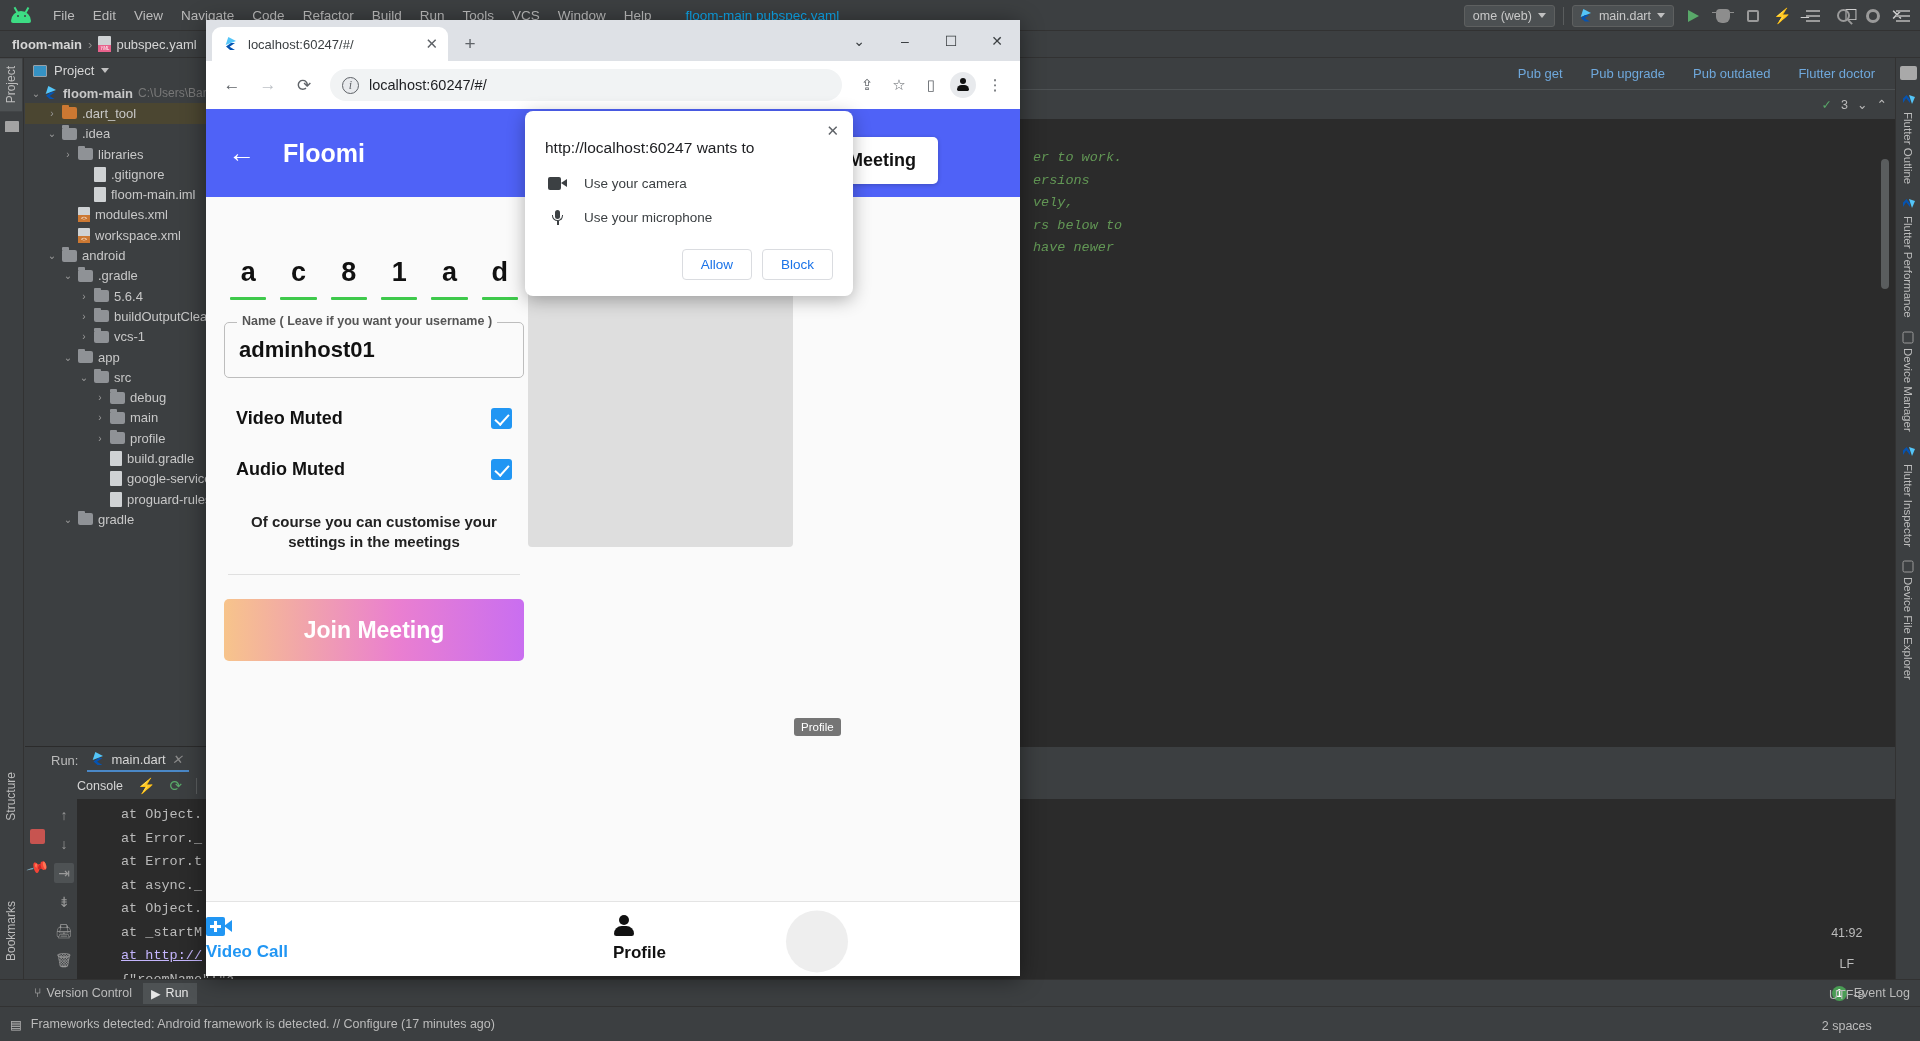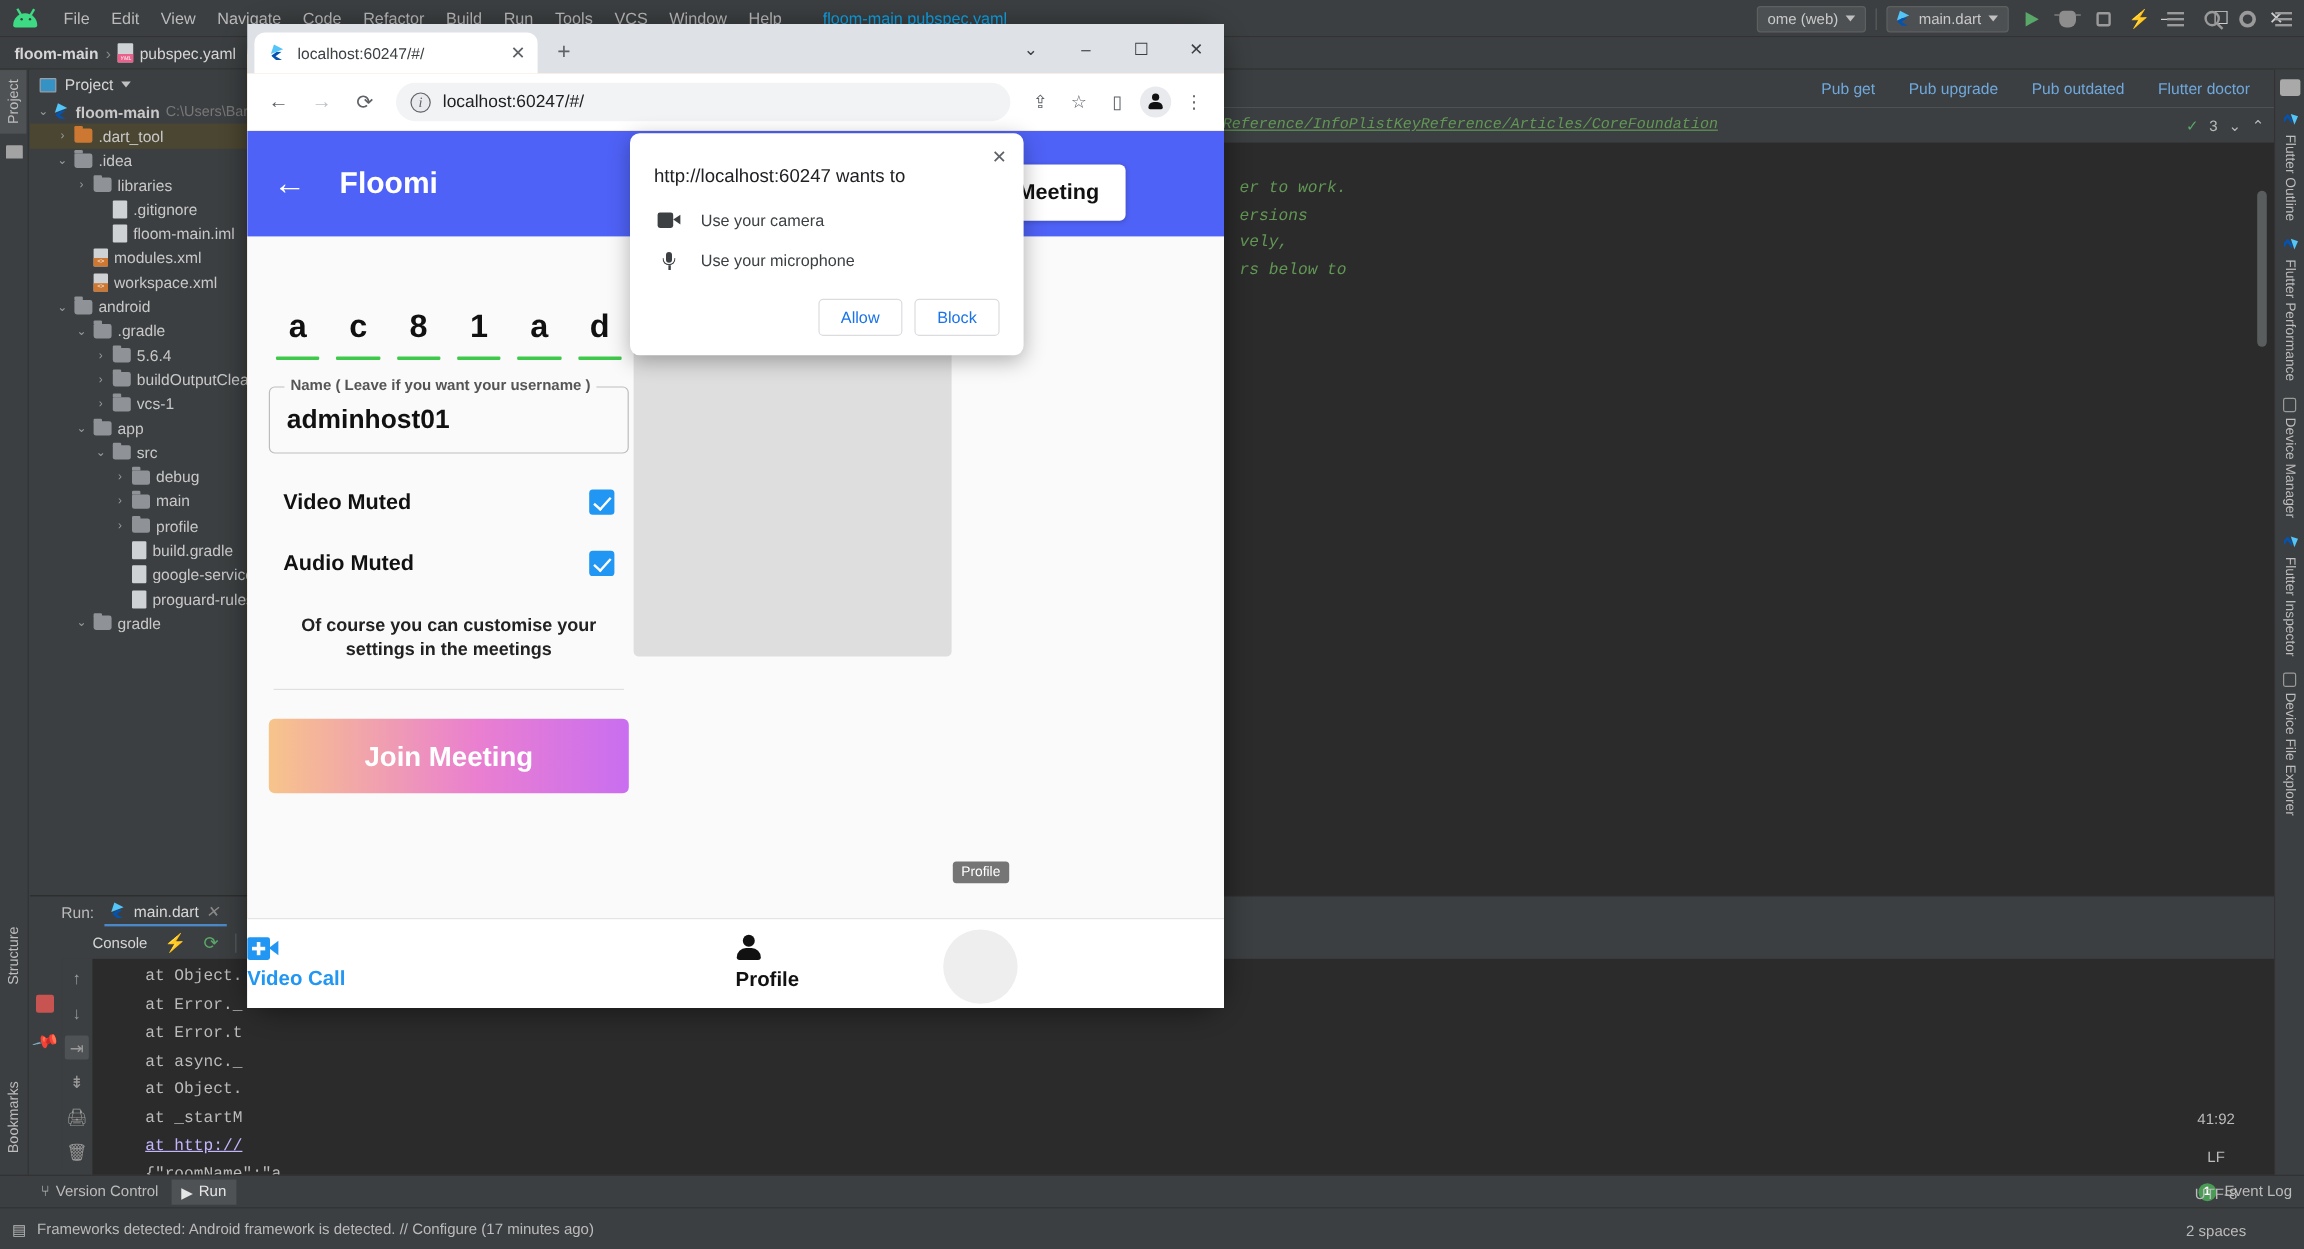--- a/index.html
+++ b/index.html
@@ -134,22 +134,22 @@
   .editor-area{ position:absolute; left:1019px; right:25px; top:58px; bottom:295px; background:#2b2b2b;}
   .pub-row{ height:31px; background:#3c3f41; display:flex; align-items:center; justify-content:flex-end; gap:28px; padding-right:20px; font-size:13px; color:#6fa8dc;}
   .notif-strip{ height:30px; background:#3c3f41; display:flex; align-items:center; justify-content:flex-end; gap:9px; padding-right:8px; font-size:12.5px; color:#bbbbbb; border-top:1px solid #4e5254;}
   .chk-green{ color:#59a869; }
   .editor-code{ position:relative; background:#2b2b2b; height:calc(100% - 61px); font-family:"Liberation Mono", monospace; font-size:13.5px; color:#629755; font-style:italic; padding-top:28px; overflow:hidden;}
   .code-line{ white-space:pre; line-height:22.5px;font-style:italic; }
   .code-line.u{ text-decoration:underline; }
   .editor-scroll{ position:absolute; right:6px; top:40px; width:8px; height:130px; background:#5a5d5e; border-radius:4px;}
 
   
-  #browser{ position:absolute; left:206px; top:20px; width:814px; height:820px;
-            background:#fdba74; box-shadow:0 3px 22px rgba(0,0,0,.45);border-radius:26px; }
+  #browser{ position:absolute; left:206px; top:20px; width:814px; height:956px;
+            background:#f97316; box-shadow:0 3px 22px rgba(0,0,0,.45); }
   .b-tabstrip{ height:41px; background:#dee1e6; display:flex; align-items:flex-end; padding-left:6px; position:relative;}
   .b-tab{ width:236px; height:34px; background:#fff; border-radius:9px 9px 0 0; display:flex; align-items:center;
           gap:10px; padding:0 10px 0 14px; font-size:13px; color:#3c4043;}
   .b-tab .ttl{ flex:1; overflow:hidden; white-space:nowrap; }
   .tabclose{ color:#5f6368; font-size:15px; }
   .newtab{ width:28px;height:28px; display:flex;align-items:center;justify-content:center; color:#5f6368; font-size:19px; margin-left:8px; margin-bottom:3px;}
   .b-wincontrols{ position:absolute; right:0; top:0; height:41px; display:flex; align-items:center;}
   .bw-btn{ width:46px;height:41px;display:flex;align-items:center;justify-content:center;color:#3c4043;font-size:14px;}
 
   .b-toolbar{ height:48px; background:#fff; display:flex; align-items:center; gap:4px; padding:0 10px;}
@@ -473,31 +473,31 @@
   </div>
 
   <div class="editor-area">
     <div class="pub-row">
       <span>Pub get</span>
       <span>Pub upgrade</span>
       <span>Pub outdated</span>
       <span>Flutter doctor</span>
     </div>
     <div class="notif-strip">
-      <span class="code-line u" style="flex:1;color:#629755;font-style:italic;font-family:'Liberation Mono',monospace;">Reference/InfoPlistKeyReference/Articles/CoreFoundation</span>
       <span class="chk-green">✓</span>
       <span>3</span>
       <span>⌄</span>
       <span>⌃</span>
     </div>
     <div class="editor-code">
       <div class="code-line" style="padding-left:14px;">er to work.</div>
       <div class="code-line" style="padding-left:14px;">ersions</div>
       <div class="code-line" style="padding-left:14px;">vely,</div>
       <div class="code-line" style="padding-left:14px;">rs below to</div>
+      <div class="code-line" style="padding-left:14px;">have newer</div>
       <div class="editor-scroll"></div>
     </div>
   </div>
 
   <div class="runwin">
     <div class="run-tabrow">
       <span style="color:#bbb;">Run:</span>
       <span class="run-tab">
         <i class="flutter-ic"></i>
         <span>main.dart</span>

